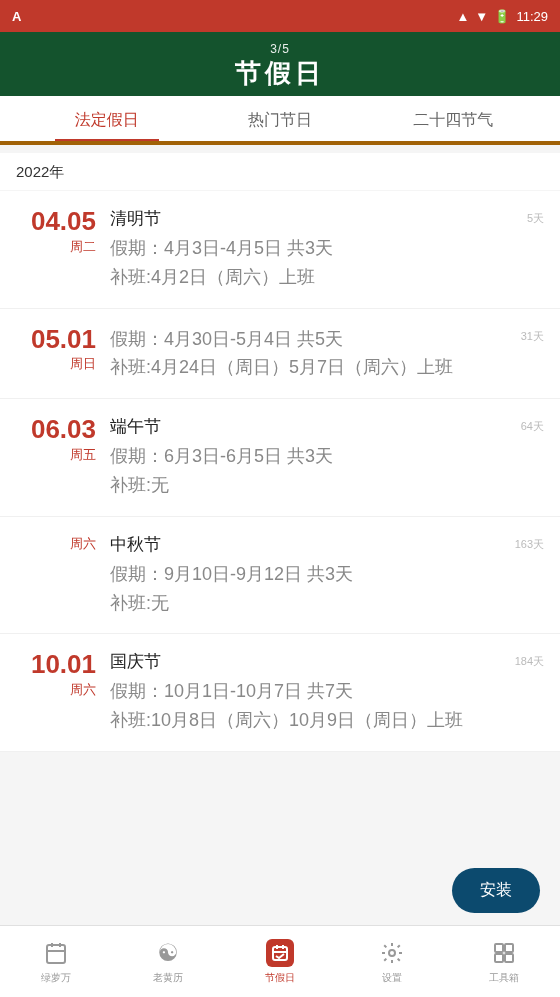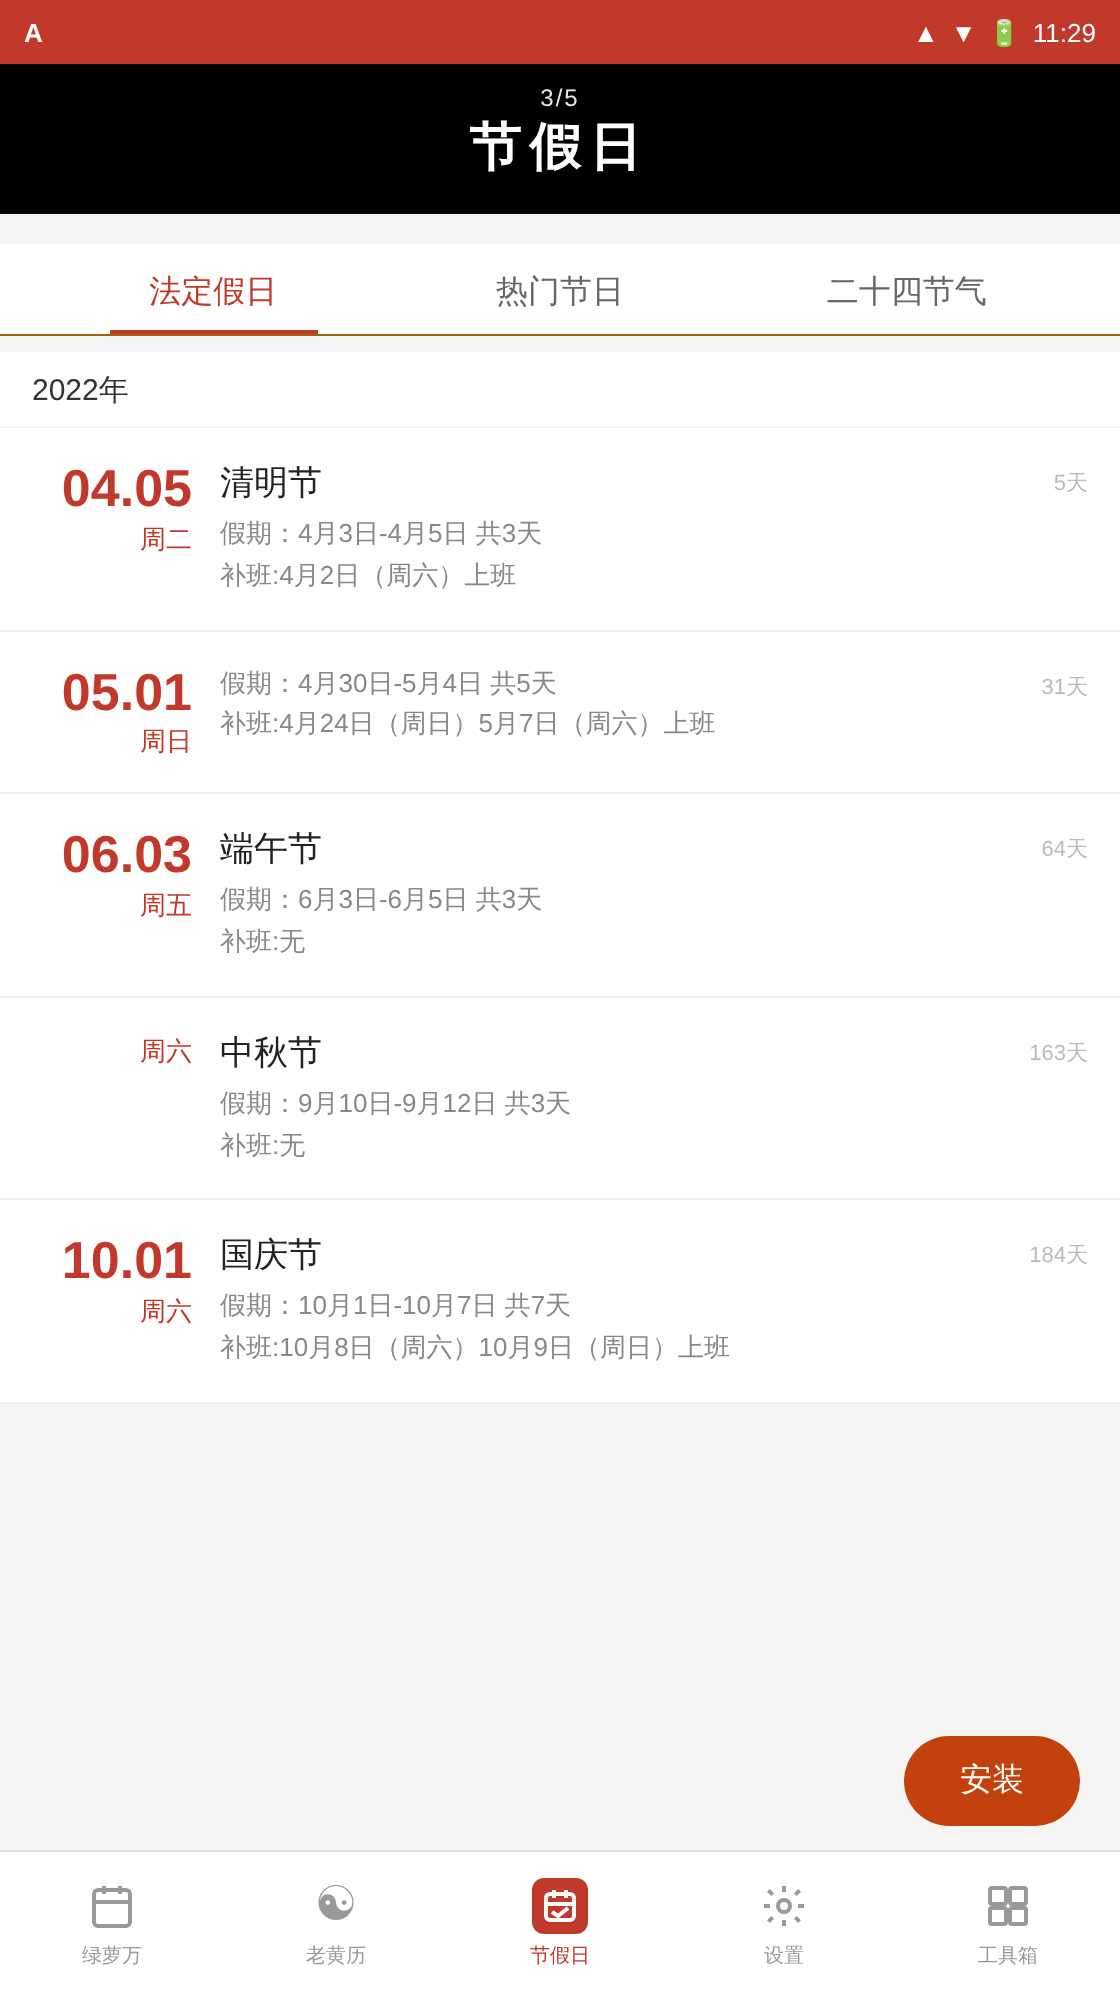--- a/index.html
+++ b/index.html
@@ -21,43 +21,42 @@
       justify-content: space-between;
       padding: 0 12px;
       color: white;
       font-size: 13px;
     }
     .status-left { font-weight: bold; }
     .status-right { display: flex; align-items: center; gap: 6px; font-size: 13px; }
 
     
     .header {
-      background: #000000;
-      padding: 10px 0 16px;
+      background: #14532d;
+      padding: 10px 0 5px;
       text-align: center;
       color: white;
     }
     .header-subtitle {
       font-size: 12px;
       opacity: 0.9;
       letter-spacing: 1px;
     }
     .header-title {
       font-size: 26px;
       font-weight: bold;
       letter-spacing: 4px;
     }
 
     
     .tabs {
       background: white;
       display: flex;
-      border-bottom: 1px solid #a16207;
+      border-bottom: 4px solid #a16207;
       padding: 0 20px;
-      margin-top: 15px;
     }
     .tab {
       flex: 1;
       text-align: center;
       padding: 14px 0 10px;
       font-size: 16px;
       color: #666;
       cursor: pointer;
       position: relative;
     }
@@ -117,21 +116,21 @@
     .holiday-info {
       flex: 1;
     }
     .holiday-name {
       font-size: 17px;
       color: #222;
       font-weight: 500;
       margin-bottom: 4px;
     }
     .holiday-detail {
-      font-size: 13px;
+      font-size: 18px;
       color: #888;
       line-height: 1.6;
     }
 
     .holiday-days {
       font-size: 11px;
       color: #bbb;
       min-width: 50px;
       text-align: right;
       padding-top: 4px;
@@ -181,21 +180,21 @@
 
     .nav-item.active .nav-icon {
       color: #c0392b;
     }
 
     
     .install-btn {
       position: absolute;
       bottom: 84px;
       right: 20px;
-      background: #c2410c;
+      background: #0c4a6e;
       color: white;
       border: none;
       border-radius: 24px;
       padding: 12px 28px;
       font-size: 16px;
       cursor: pointer;
       font-weight: 500;
     }
   </style>
 </head>

